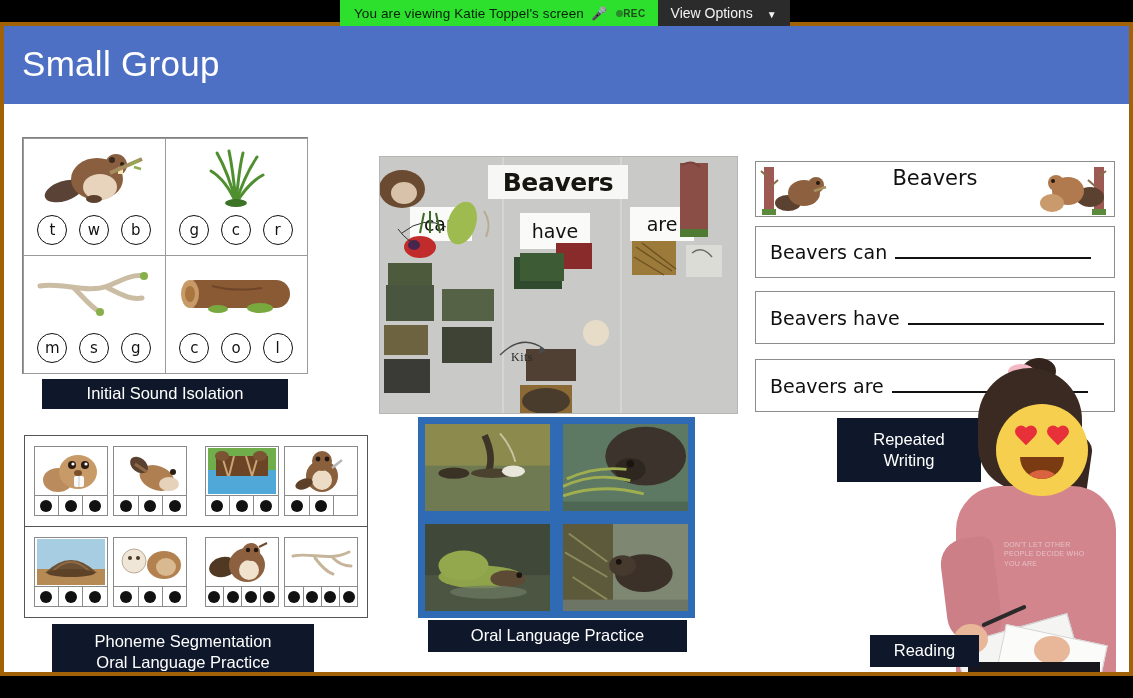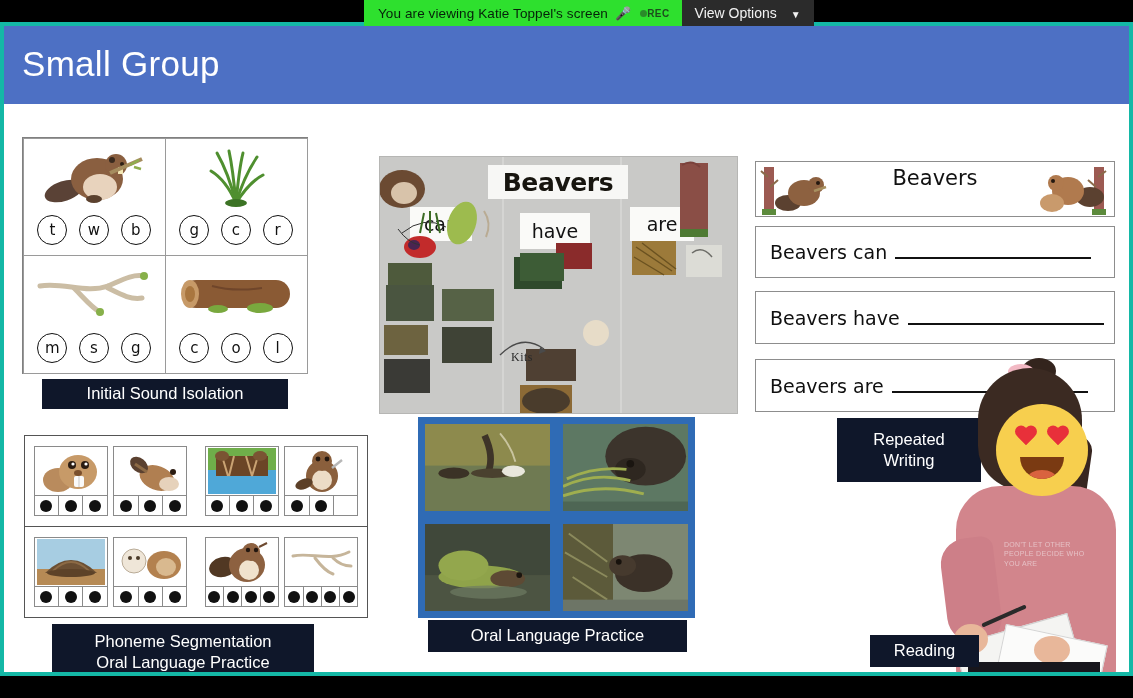--- a/index.html
+++ b/index.html
@@ -6,21 +6,21 @@
   html, body {
     width: 1133px; height: 698px;
     background: #000;
     font-family: "Liberation Sans", sans-serif;
     overflow: hidden;
   }
   #root { position: relative; width: 1133px; height: 698px; background: #000; }
 
   
   .share-banner {
-    position: absolute; top: 0; left: 364px;
+    position: absolute; top: 0; left: 340px;
     height: 26px; display: flex; align-items: stretch; z-index: 40;
   }
   .share-pill {
     background: #2ee02e; color: #06210a;
     display: flex; align-items: center; gap: 7px;
     padding: 0 12px 0 14px; font-size: 13.5px; letter-spacing: .1px;
     white-space: nowrap;
   }
   .share-pill .mic-ico { font-size: 13px; color: #173d17; }
   .rec-group { display: flex; align-items: center; margin-left: 2px; }
@@ -29,21 +29,21 @@
   .view-options {
     background: #2b2b2b; color: #f2f2f2;
     display: flex; align-items: center; gap: 14px;
     padding: 0 13px; font-size: 14px; white-space: nowrap; cursor: pointer;
   }
   .chev { font-size: 10px; transform: translateY(1px); }
 
   
   .green-frame {
     position: absolute; left: 0; top: 22px; width: 1133px; height: 654px;
-    border: 4px solid #14b8a6; background: #fff;
+    border: 4px solid #a16207; background: #fff;
   }
 
   
   .slide { position: absolute; inset: 0; background: #fff; overflow: hidden; }
   .slide-header {
     position: absolute; left: 0; top: 0; width: 100%; height: 78px;
     background: #4d70c4;
   }
   .slide-title {
     position: absolute; left: 18px; top: 18px;

